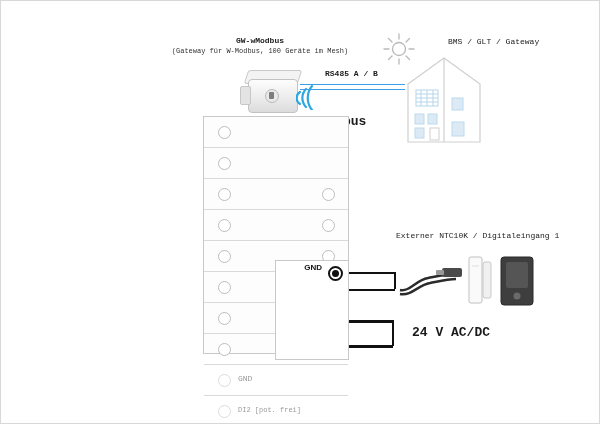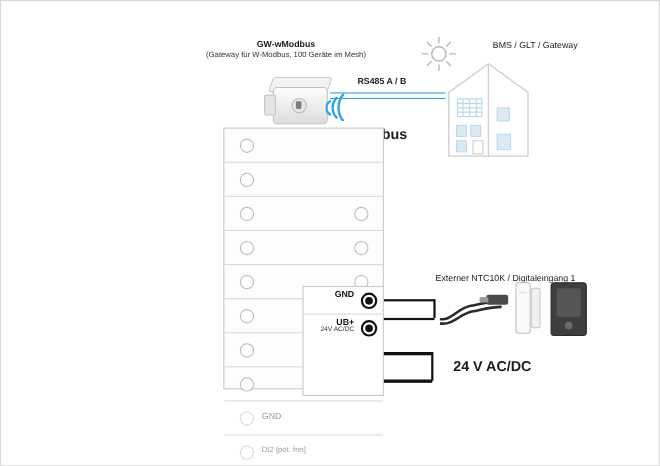--- a/index.html
+++ b/index.html
@@ -10,21 +10,21 @@
     position:relative;
     overflow:hidden;
   }
   .frame{
     position:absolute;left:0;top:0;width:600px;height:424px;
     border:1px solid #d8d8d8;box-sizing:border-box;
   }
   .abs{position:absolute;}
 
   
-  .lbl{position:absolute;color:#1a1a1a;line-height:1.25;}
+  .lbl{position:absolute;color:#1a1a1a;line-height:1.25;font-family:Liberation Mono, monospace;}
   .lbl.c{text-align:center;}
   .t7{font-size:7px;}
   .t8{font-size:8px;}
   .t13{font-size:13px;font-weight:bold;}
   .grey{color:#9a9a9a;}
 
   
   .block{
     position:absolute;
     border:1px solid #c9c9c9;
@@ -239,41 +239,34 @@
   </div>
 </div>
 
 <div class="tblock" style="left:275px;top:260px;width:74px;height:100px;">
   <div class="trow">
     <span class="txt">
       <span class="n">GND</span>
     </span>
     <span class="screw"></span>
   </div>
-  <div class="trow">
-    <span class="txt">
-      <span class="n">UB+</span>
-      <span class="s">24V AC/DC</span>
-    </span>
-    <span class="screw"></span>
-  </div>
 </div>
 
 <div class="wire h" style="left:349px;top:272px;width:46px;"></div>
 <div class="wire v" style="left:394px;top:272px;height:17px;"></div>
 
 <div class="wire h" style="left:349px;top:289px;width:46px;"></div>
 
 <div class="wire thick" style="left:349px;top:320px;width:44px;"></div>
 <div class="wire thick" style="left:349px;top:345px;width:44px;"></div>
 <div class="wire v" style="left:392px;top:320px;height:26px;"></div>
 
 <div class="lbl t13" style="left:400px;top:325px;margin-left:12px;">24 V AC/DC</div>
 
-<div class="lbl t8" style="left:396px;top:248px;">Externer NTC10K / Digitaleingang 1</div>
+<div class="lbl t8" style="left:396px;top:231px;">Externer NTC10K / Digitaleingang 1</div>
 
 <svg class="cable" style="left:398px;top:258px;" width="66" height="46" viewBox="0 0 66 46">
   <path d="M2 32 C 12 34, 18 22, 30 20 C 40 18, 48 16, 56 16" fill="none" stroke="#2b2b2b" stroke-width="2.4"></path>
   <path d="M2 36 C 14 38, 20 27, 32 25 C 42 23, 50 21, 58 21" fill="none" stroke="#2b2b2b" stroke-width="2.4"></path>
   <rect x="44" y="10" width="20" height="9" rx="2" fill="#4a4a4a"></rect>
   <rect x="38" y="12" width="8" height="5" rx="1" fill="#9a9a9a"></rect>
 </svg>
 
 <svg class="box-dev" style="left:468px;top:256px;width:24px;height:48px;border:none;background:none;" width="24" height="48" viewBox="0 0 24 48">
   <rect x="1" y="1" width="13" height="46" rx="2" fill="#fafafa" stroke="#c0c0c0"></rect>

